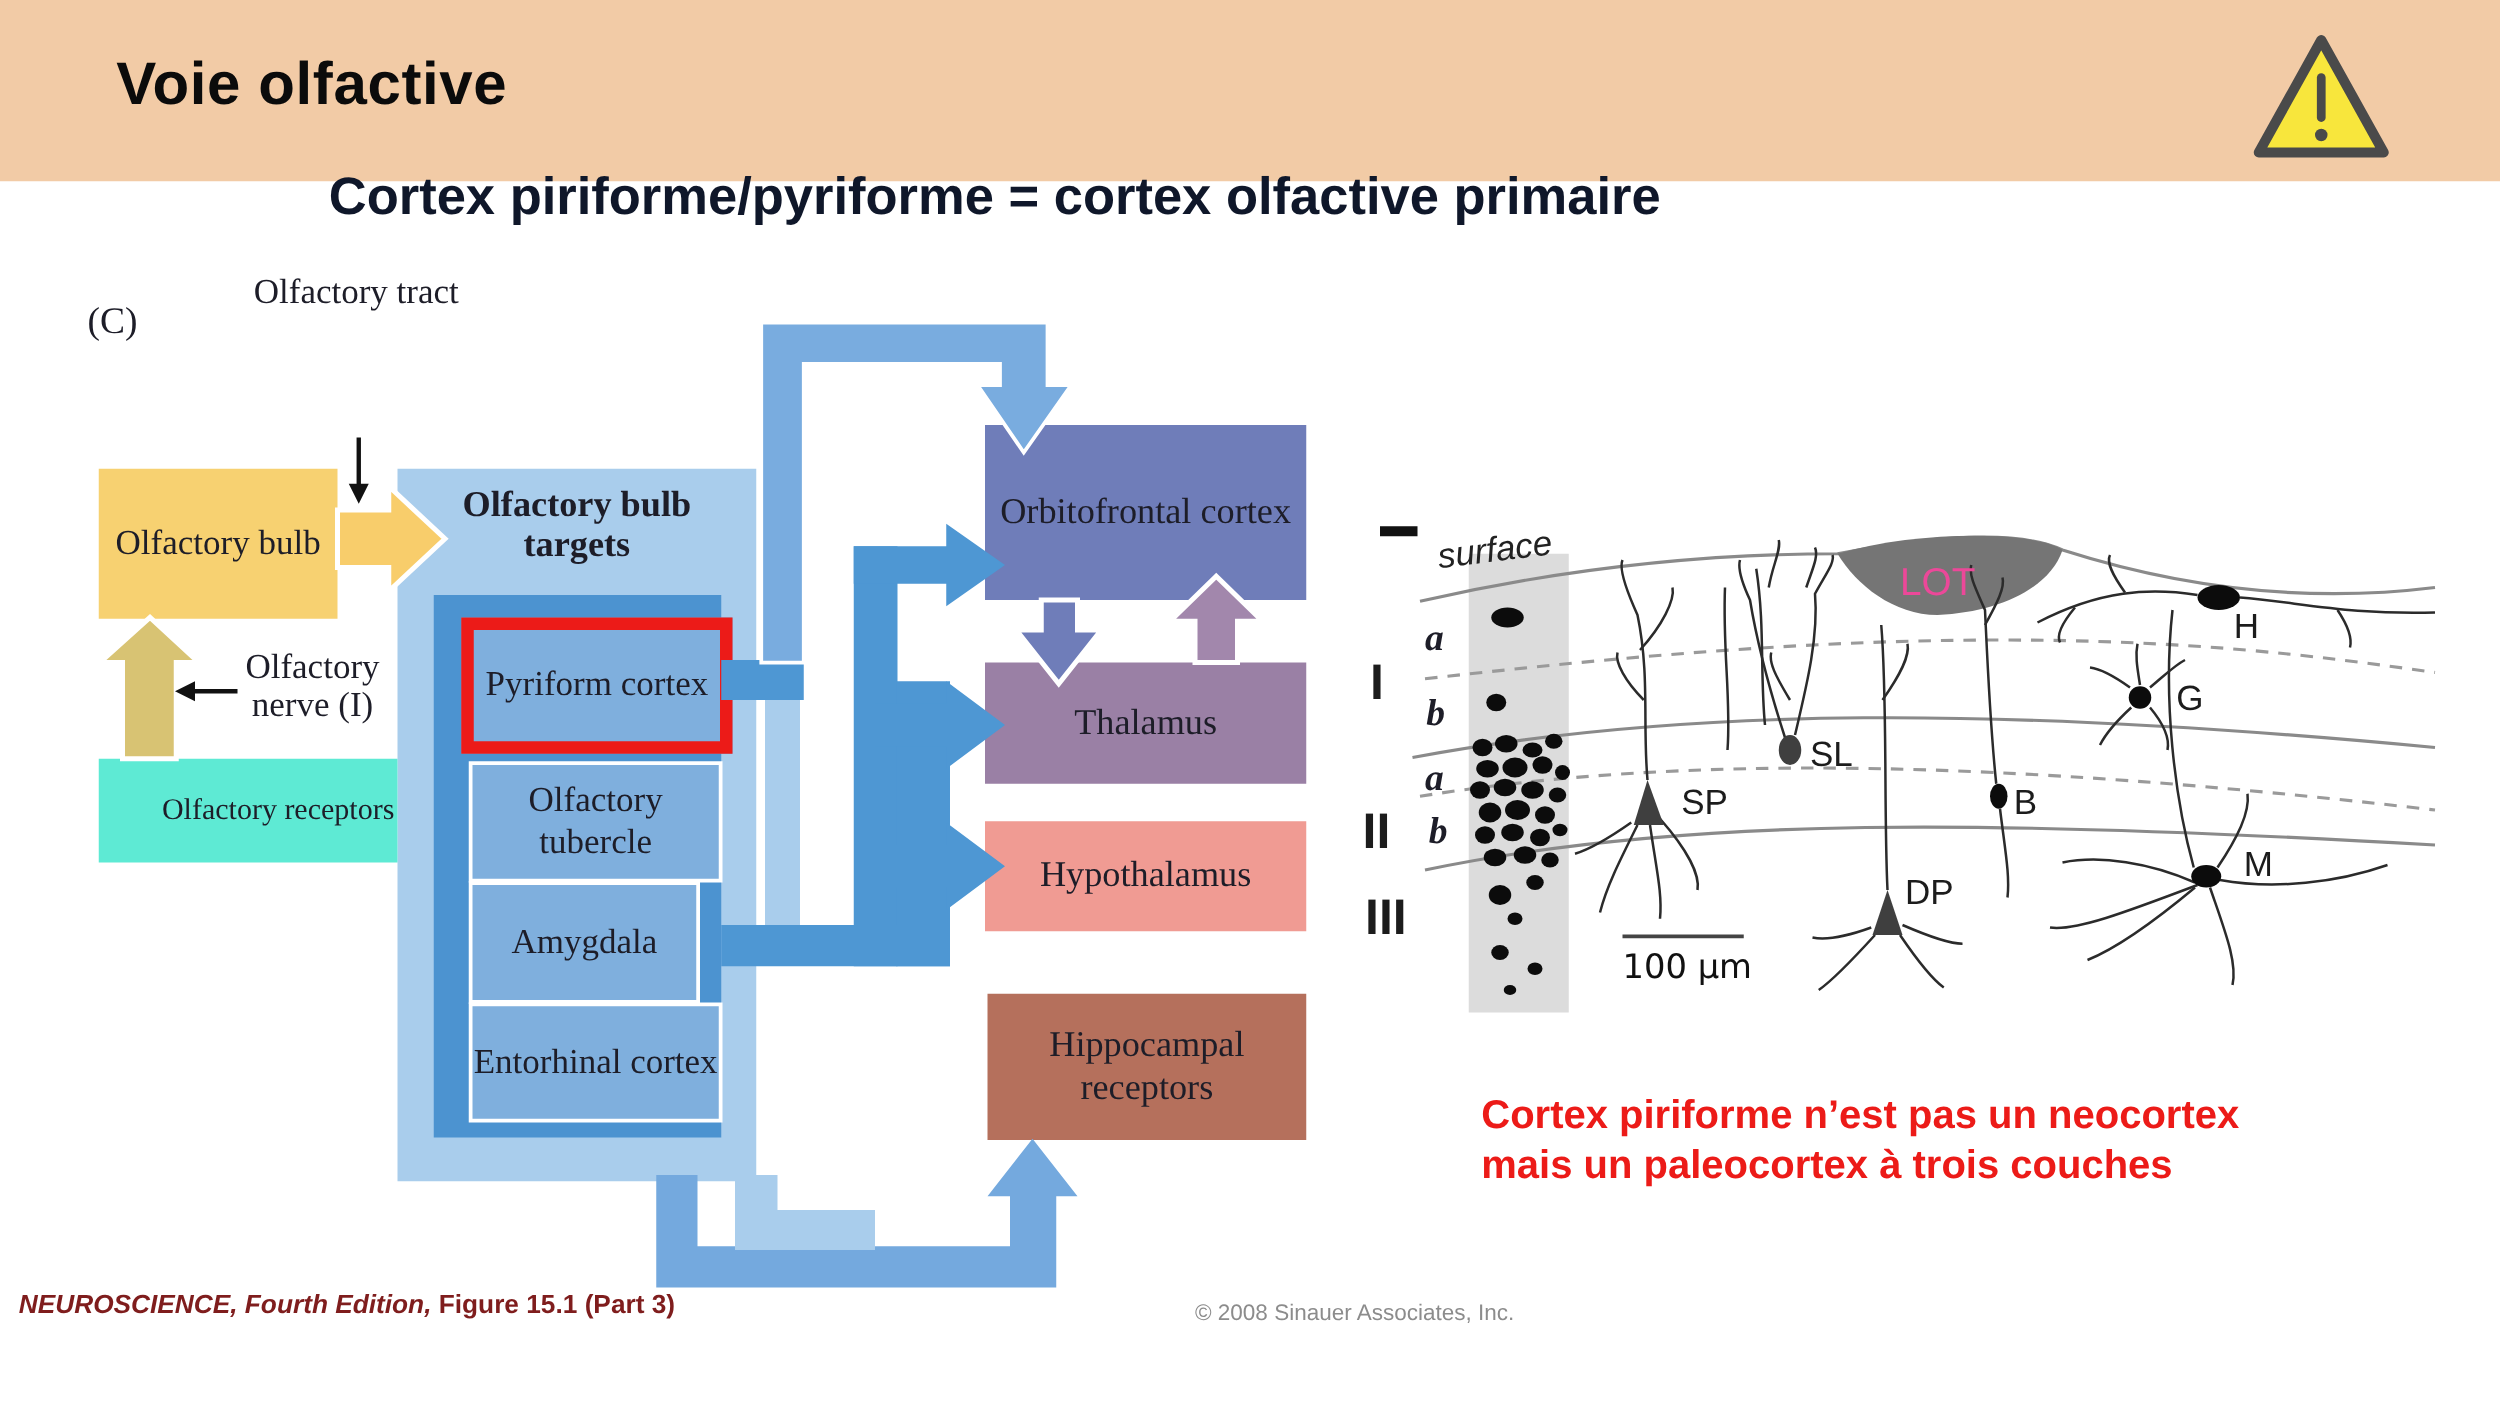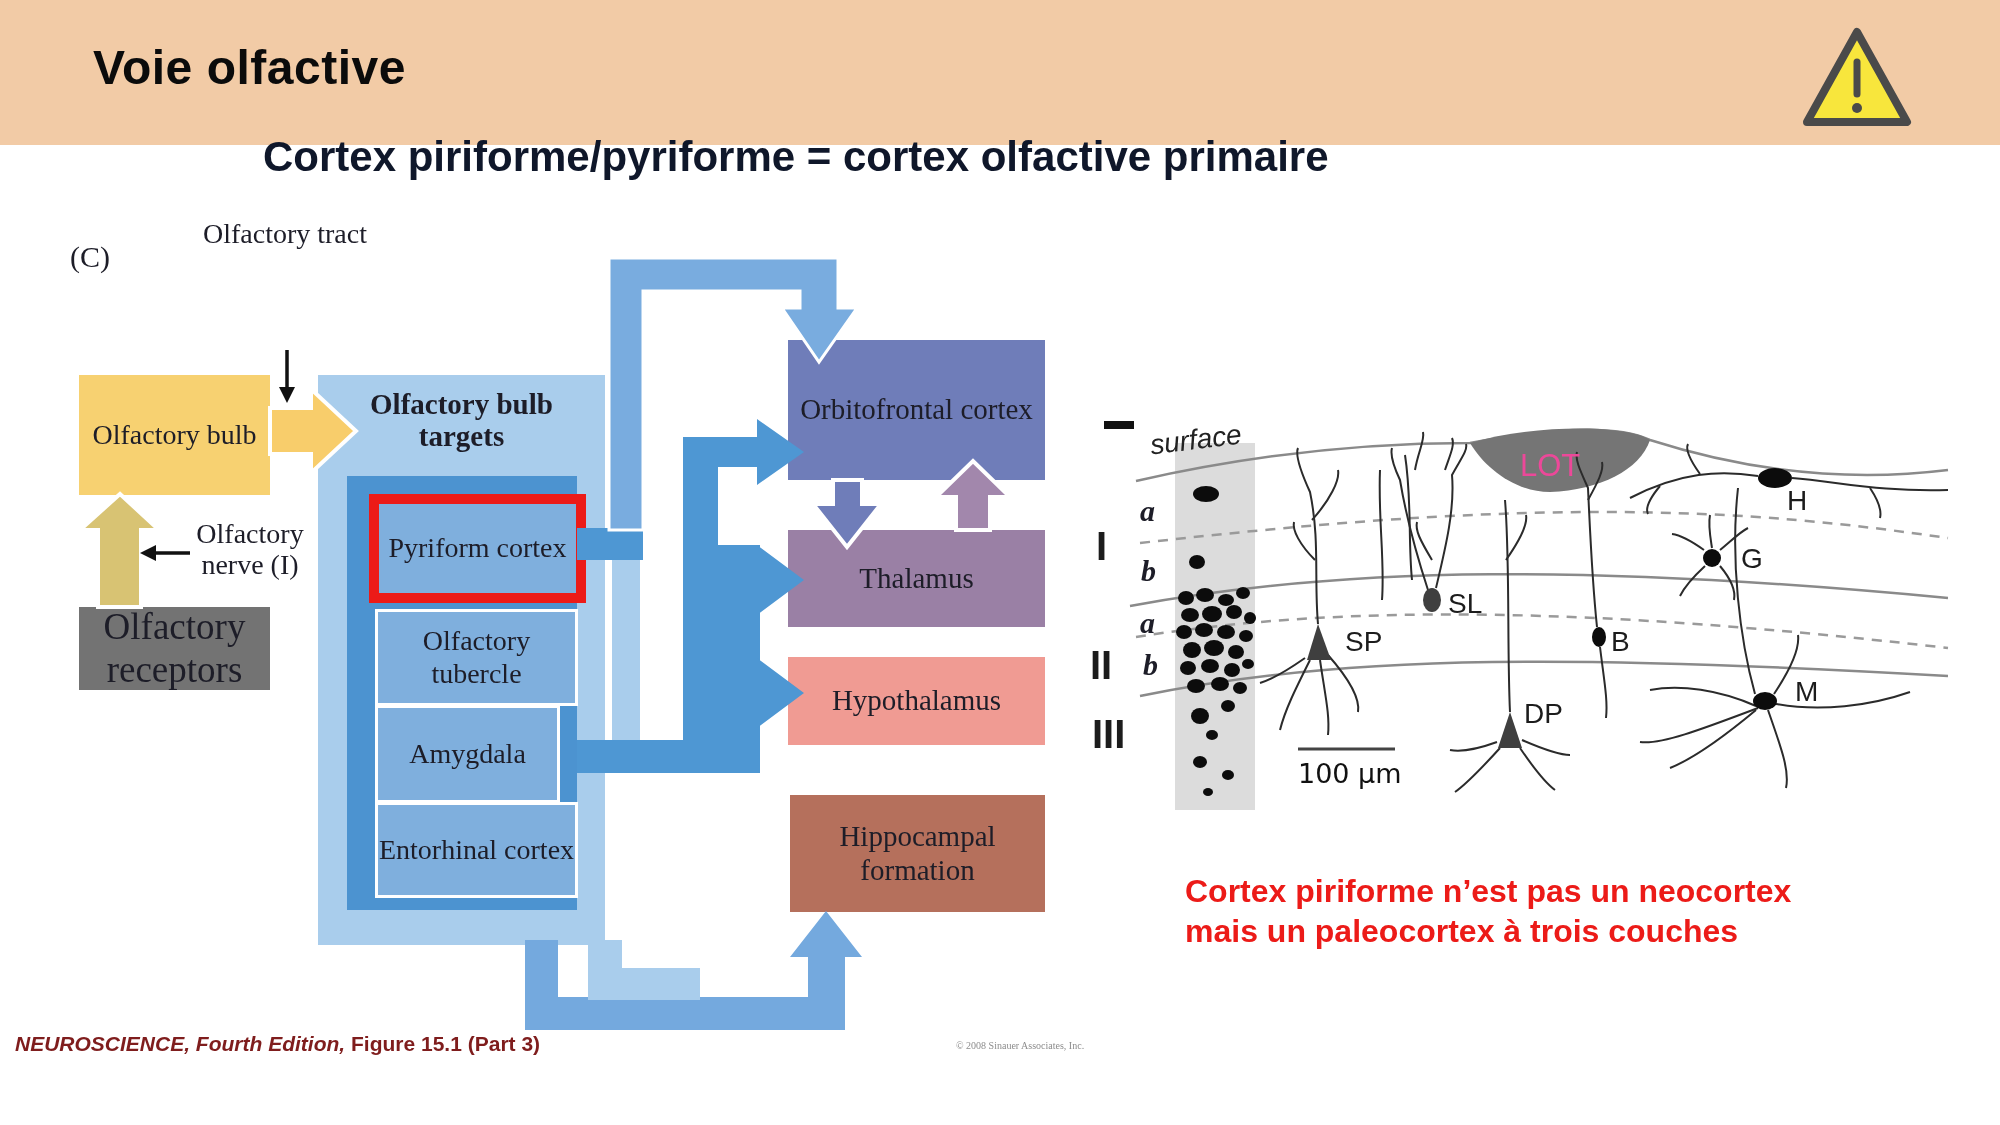--- a/index.html
+++ b/index.html
@@ -14,21 +14,21 @@
   .sans{font-family:"Liberation Sans",sans-serif;color:#1c1c1c;}
   .ital{font-style:italic;}
   svg{display:block;}
   .artsvg{position:absolute;left:0;top:0;z-index:5;pointer-events:none;}
   .z1{z-index:1}.z2{z-index:2}.z6{position:absolute;z-index:6;}
   #hdr{left:0;top:0;width:2000px;height:145px;}
   #title{left:93px;top:40px;font-size:48px;font-weight:bold;color:#0b0b0b;letter-spacing:0.5px;}
   #headline{left:263px;top:133px;font-size:42px;font-weight:bold;}
   #note1,#note2{font-size:32px;font-weight:bold;line-height:1.22;}
   #caption{left:15px;top:1032px;font-size:21px;font-weight:bold;color:#7f1d1d;}
-  #copyright{left:956px;top:1040px;font-size:10px;color:#8c8c8c;font-family:Liberation Serif, serif;}
+  #copyright{left:956px;top:1040px;font-size:18px;color:#8c8c8c;}
 </style>
 </head>
 <body>
 
 <div class="page">
 
   <div id="hdr" class="abs z1" style="background-color: rgb(242, 203, 166);"></div>
   <div id="title" class="abs z6 sans">Voie olfactive</div>
 
   <svg class="abs z6" style="left:1795px;top:22px;" width="125" height="112" viewBox="0 0 125 112">
@@ -38,21 +38,21 @@
   </svg>
 
   <div id="headline" class="abs z6 sans" style="color:#0f172a;">Cortex piriforme/pyriforme = cortex olfactive primaire</div>
 
   <div class="box z1" style="left: 318px; top: 375px; width: 287px; height: 570px; background-color: rgb(169, 205, 236);"></div>
   <div class="box z1" style="left: 347px; top: 476px; width: 230px; height: 434px; background-color: rgb(76, 147, 208);"></div>
 
   <div class="box z1" style="left: 79px; top: 375px; width: 191px; height: 120px; font-size: 28px; background-color: rgb(247, 209, 113);">
     <span>Olfactory bulb</span>
   </div>
-  <div class="box z1" style="left: 79px; top: 607px; width: 191px; height: 83px; font-size: 37px; background-color: #737373;">
+  <div class="box z1" style="left: 79px; top: 607px; width: 191px; height: 83px; font-size: 24px; background-color: #5eead4; padding-left: 48px;">
     <span>Olfactory receptors</span>
   </div>
 
   <div class="lbl ctr z6" style="left:330px;top:388px;width:263px;font-size:29px;font-weight:bold;">Olfactory bulb targets</div>
 
   <div class="box z2" style="left: 369px; top: 494px; width: 217px; height: 109px; border: 10px solid rgb(236, 27, 24); box-sizing: border-box; font-size: 28px; background-color: rgb(127, 175, 221);">
     <span>Pyriform cortex</span>
   </div>
   <div class="box z1 sep" style="left: 378px; top: 612px; width: 197px; height: 91px; font-size: 28px; background-color: rgb(127, 175, 221);">
     <span>Olfactory tubercle</span>
@@ -67,21 +67,21 @@
   <div class="box z1" style="left: 788px; top: 340px; width: 257px; height: 140px; font-size: 29px; background-color: rgb(111, 125, 185);">
     <span>Orbitofrontal cortex</span>
   </div>
   <div class="box z1" style="left: 788px; top: 530px; width: 257px; height: 97px; font-size: 29px; background-color: rgb(154, 128, 165);">
     <span>Thalamus</span>
   </div>
   <div class="box z1" style="left: 788px; top: 657px; width: 257px; height: 88px; font-size: 29px; background-color: rgb(240, 155, 147);">
     <span>Hypothalamus</span>
   </div>
   <div class="box z1" style="left: 790px; top: 795px; width: 255px; height: 117px; font-size: 29px; background-color: rgb(181, 112, 92);">
-    <span>Hippocampal formation</span>
+    <span>Hippocampal receptors</span>
   </div>
 
   <svg class="artsvg" width="2000" height="1125" viewBox="0 0 2000 1125">
 
     <rect x="612" y="530" width="28" height="240" fill="#A9CDEC"></rect>
     <rect x="577" y="528" width="66" height="32" fill="#4E97D3"></rect>
 
     <path d="M609,530 L609,258 L838,258 L838,308 L857,308 L819,362 L782,308 L800,308 L800,291 L643,291 L643,530 Z" stroke="#ffffff" stroke-width="3" fill="#79ACDF"></path>
 
     <g>

